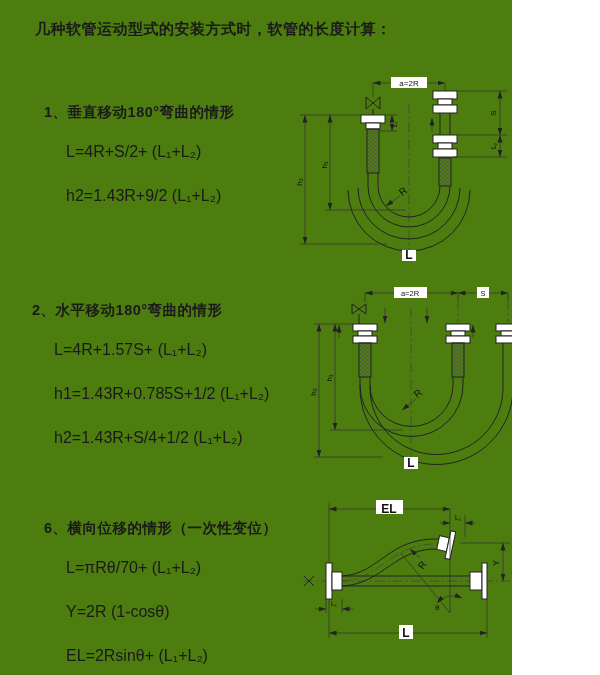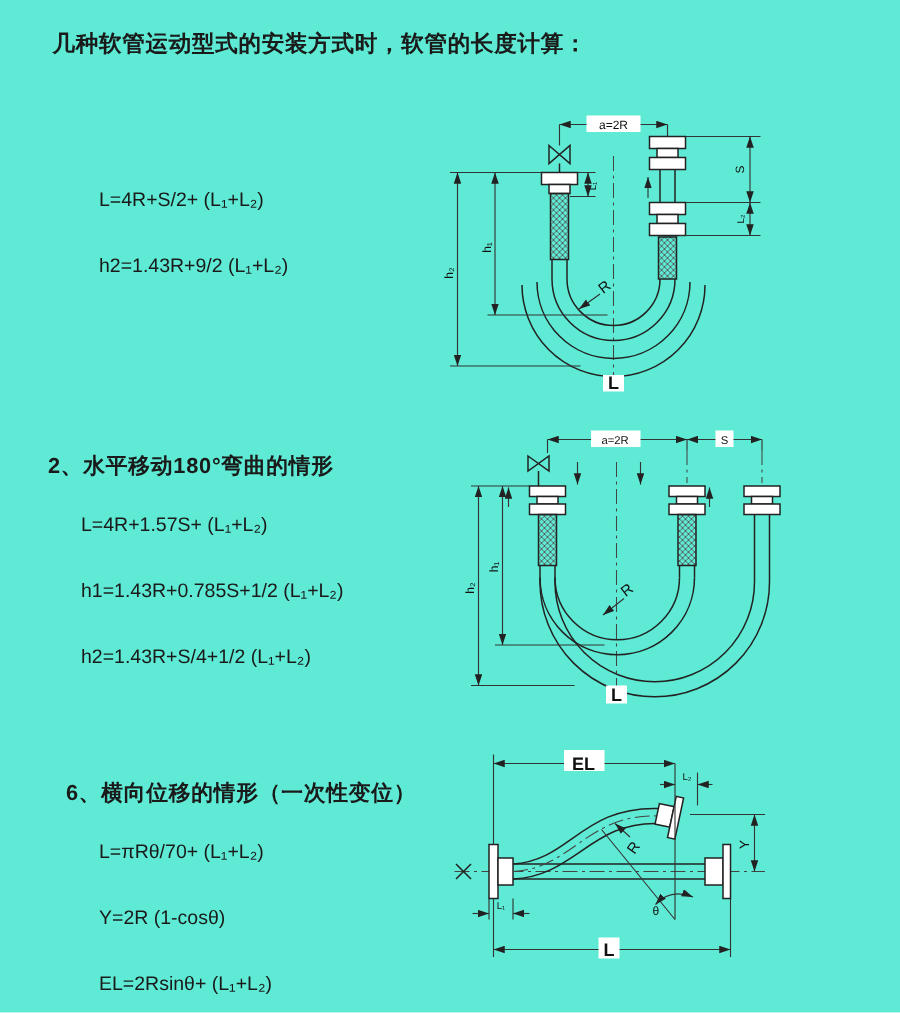--- a/index.html
+++ b/index.html
@@ -1,30 +1,30 @@
 <!DOCTYPE html>
 <html><head>
 <meta charset="utf-8">
 <style>
   html,body { margin:0; padding:0; background:#fff; }
   .page {
-    position:relative; width:600px; height:675px; background:#5eead4;
+    position:relative; width:512px; height:675px; background:#4d7c0f;
     font-family:"Liberation Sans","DejaVu Sans",sans-serif; color:#1a1a1a; overflow:hidden;
   }
   .doc-title {
     position:absolute; left:35px; top:20px;
     font-size:15px; font-weight:700; letter-spacing:0.5px; white-space:nowrap;
   }
   .sec-text { position:absolute; width:275px; }
   .sec-text h2 {
     font-size:14.5px; font-weight:700; margin:0 0 9px 0;
     letter-spacing:0.5px; white-space:nowrap;
   }
   .sec-text .formula {
-    margin:16px 0 0 22px; font-size:13px; line-height:28px; white-space:nowrap;
+    margin:16px 0 0 22px; font-size:16px; line-height:28px; white-space:nowrap;
   }
   #t1 { left:44px; top:103px; }
   #t2 { left:32px; top:301px; }
   #t3 { left:44px; top:519px; }
   .diagram { position:absolute; margin:0; }
   #d1 { left:295px; top:70px; }
   #d2 { left:303px; top:280px; }
   #d3 { left:298px; top:497px; }
   svg { display:block; }
   svg text { font-family:"Liberation Sans","DejaVu Sans",sans-serif; fill:#111; }
@@ -36,20 +36,21 @@
   .bg   { fill:#ffffff; stroke:none; }
 </style>
 </head>
 <body>
 
 <div class="page">
 
   <div class="doc-title">几种软管运动型式的安装方式时，软管的长度计算：</div>
 
   <div class="sec-text" id="t1">
+    <h2>1、垂直移动180°弯曲的情形</h2>
     <p class="formula">L=4R+S/2+ (L₁+L₂)</p>
     <p class="formula">h2=1.43R+9/2 (L₁+L₂)</p>
   </div>
 
   <figure class="diagram" id="d1">
     <svg width="285" height="192" viewBox="0 0 285 192">
       <defs>
         <marker id="e1" markerWidth="8" markerHeight="6" refX="7.5" refY="2.5" orient="auto" markerUnits="userSpaceOnUse">
           <path d="M0,0 L7.5,2.5 L0,5 Z" fill="#222"></path>
           </marker>

